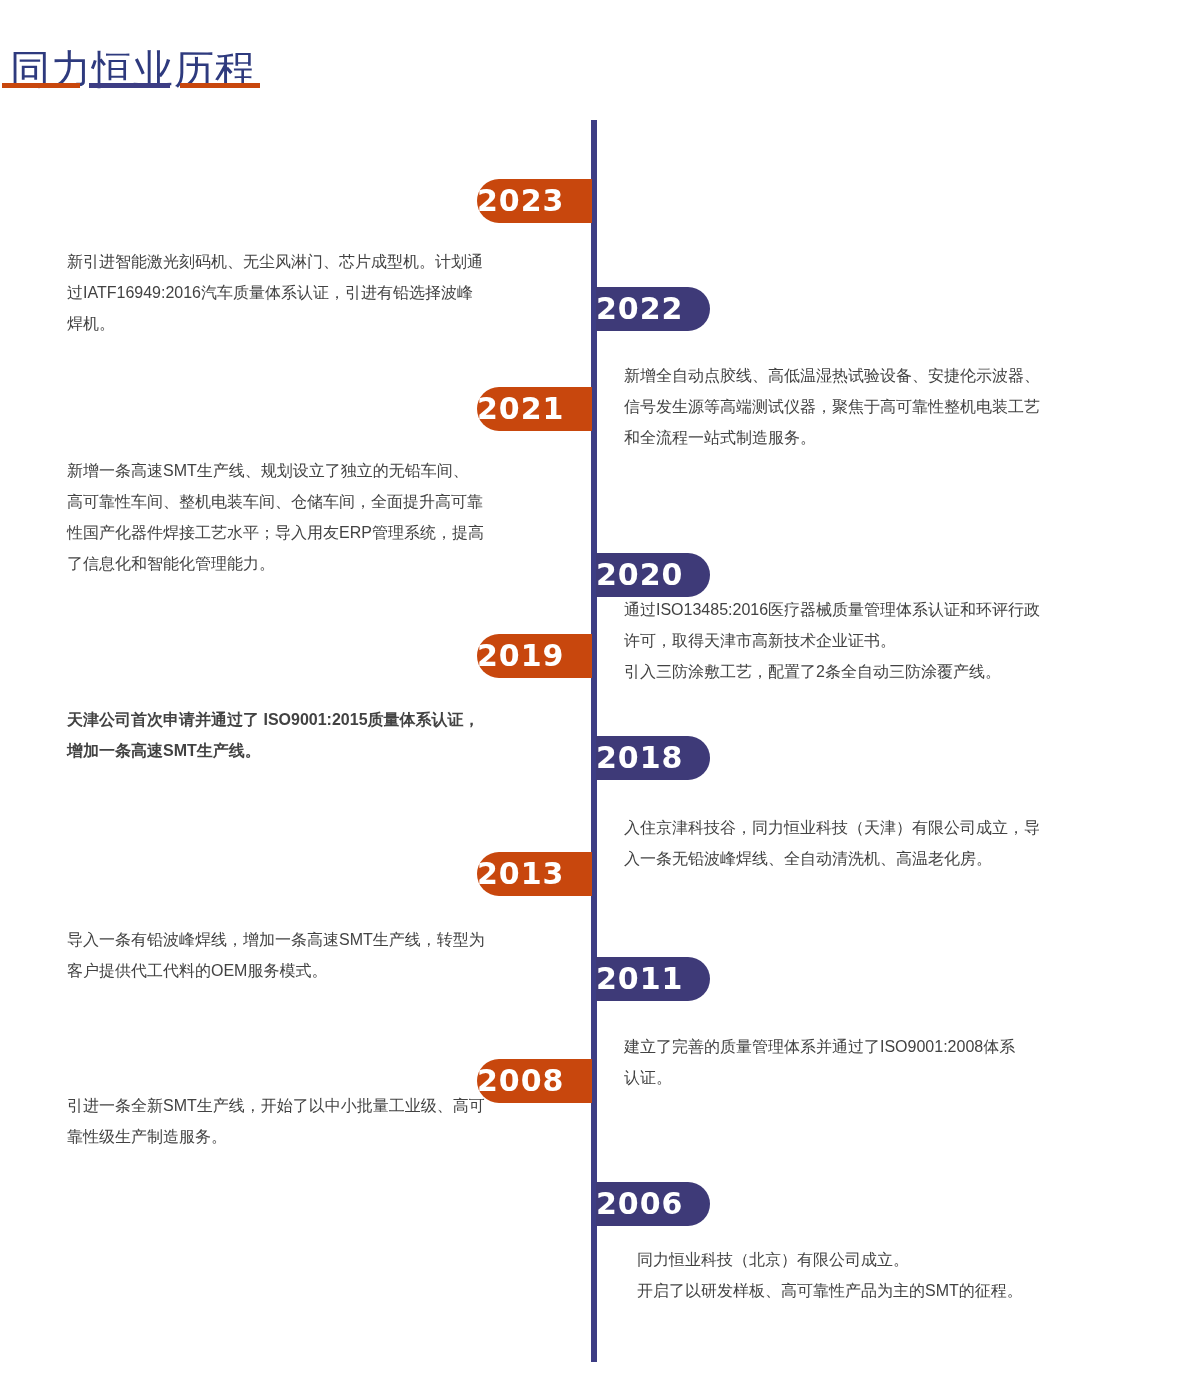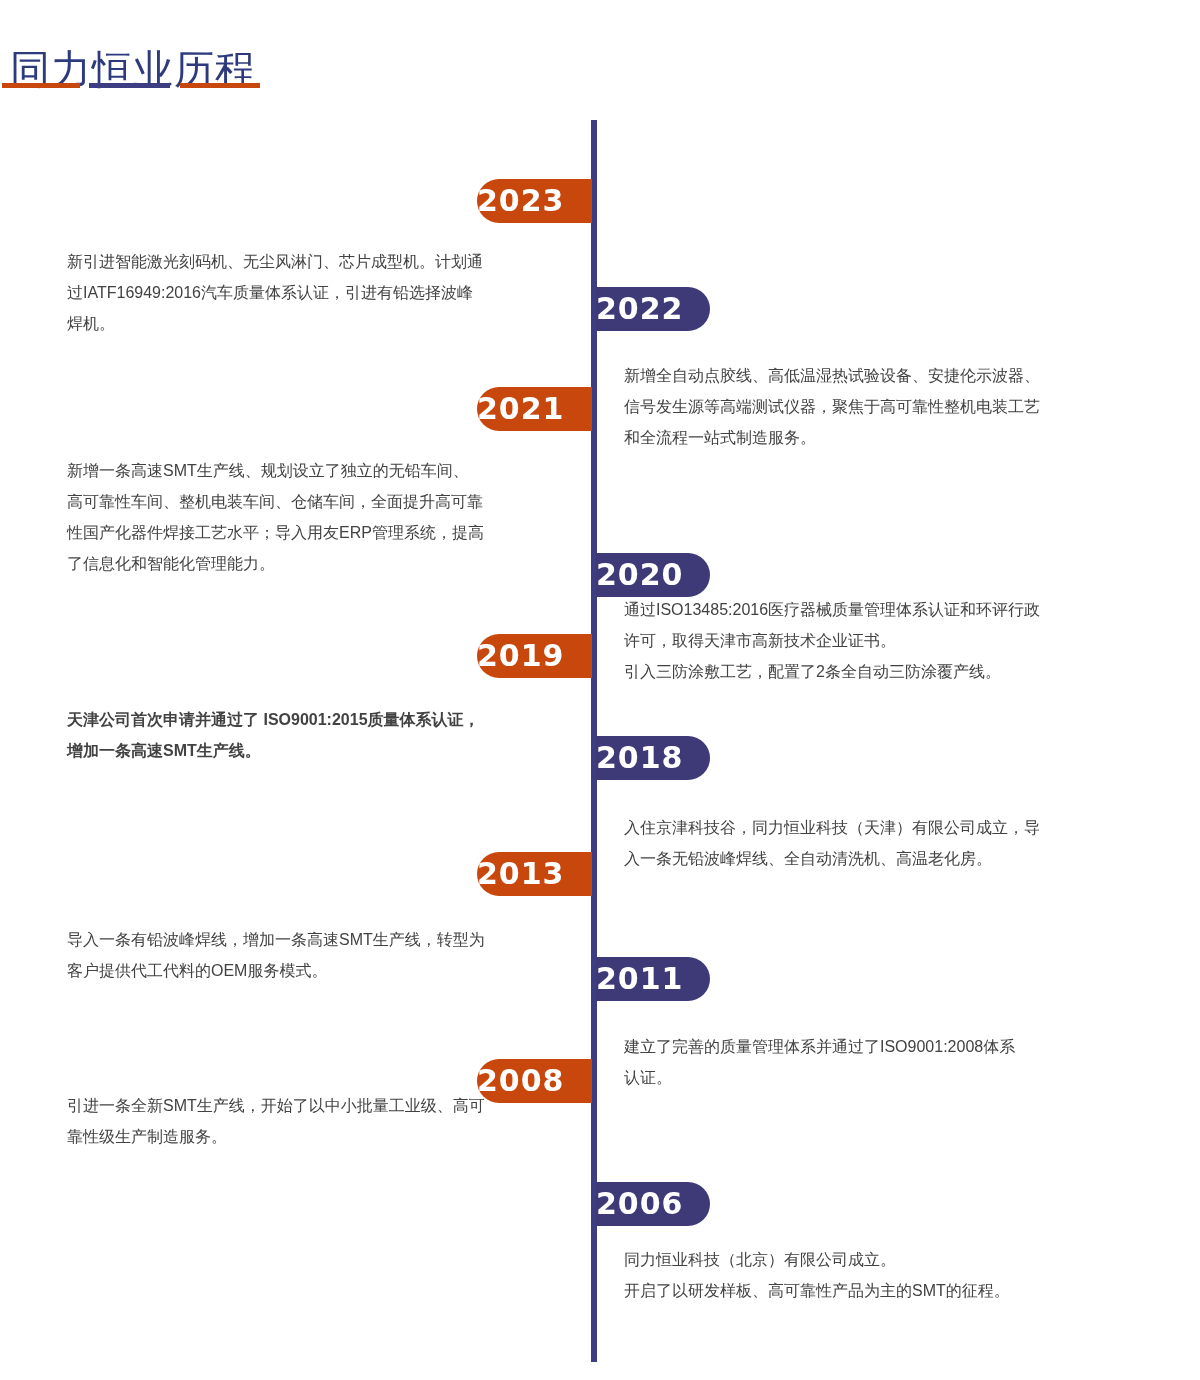--- a/index.html
+++ b/index.html
@@ -78,15 +78,15 @@
     <div class="badge left" style="top: 852px;">2013</div>
     <div class="evtext left" style="top: 924px;">导入一条有铅波峰焊线，增加一条高速SMT生产线，转型为
 客户提供代工代料的OEM服务模式。</div>
     <div class="badge right" style="top: 957px;">2011</div>
     <div class="evtext right" style="top: 1031px;">建立了完善的质量管理体系并通过了ISO9001:2008体系
 认证。</div>
     <div class="badge left" style="top: 1059px;">2008</div>
     <div class="evtext left" style="top: 1090px;">引进一条全新SMT生产线，开始了以中小批量工业级、高可
 靠性级生产制造服务。</div>
     <div class="badge right" style="top: 1182px;">2006</div>
-    <div class="evtext right" style="top: 1244px;">同力恒业科技（北京）有限公司成立。
+    <div class="evtext right" style="top: 1244px; margin-left: 13px;">同力恒业科技（北京）有限公司成立。
 开启了以研发样板、高可靠性产品为主的SMT的征程。</div>
   </div>
 
 </body></html>

